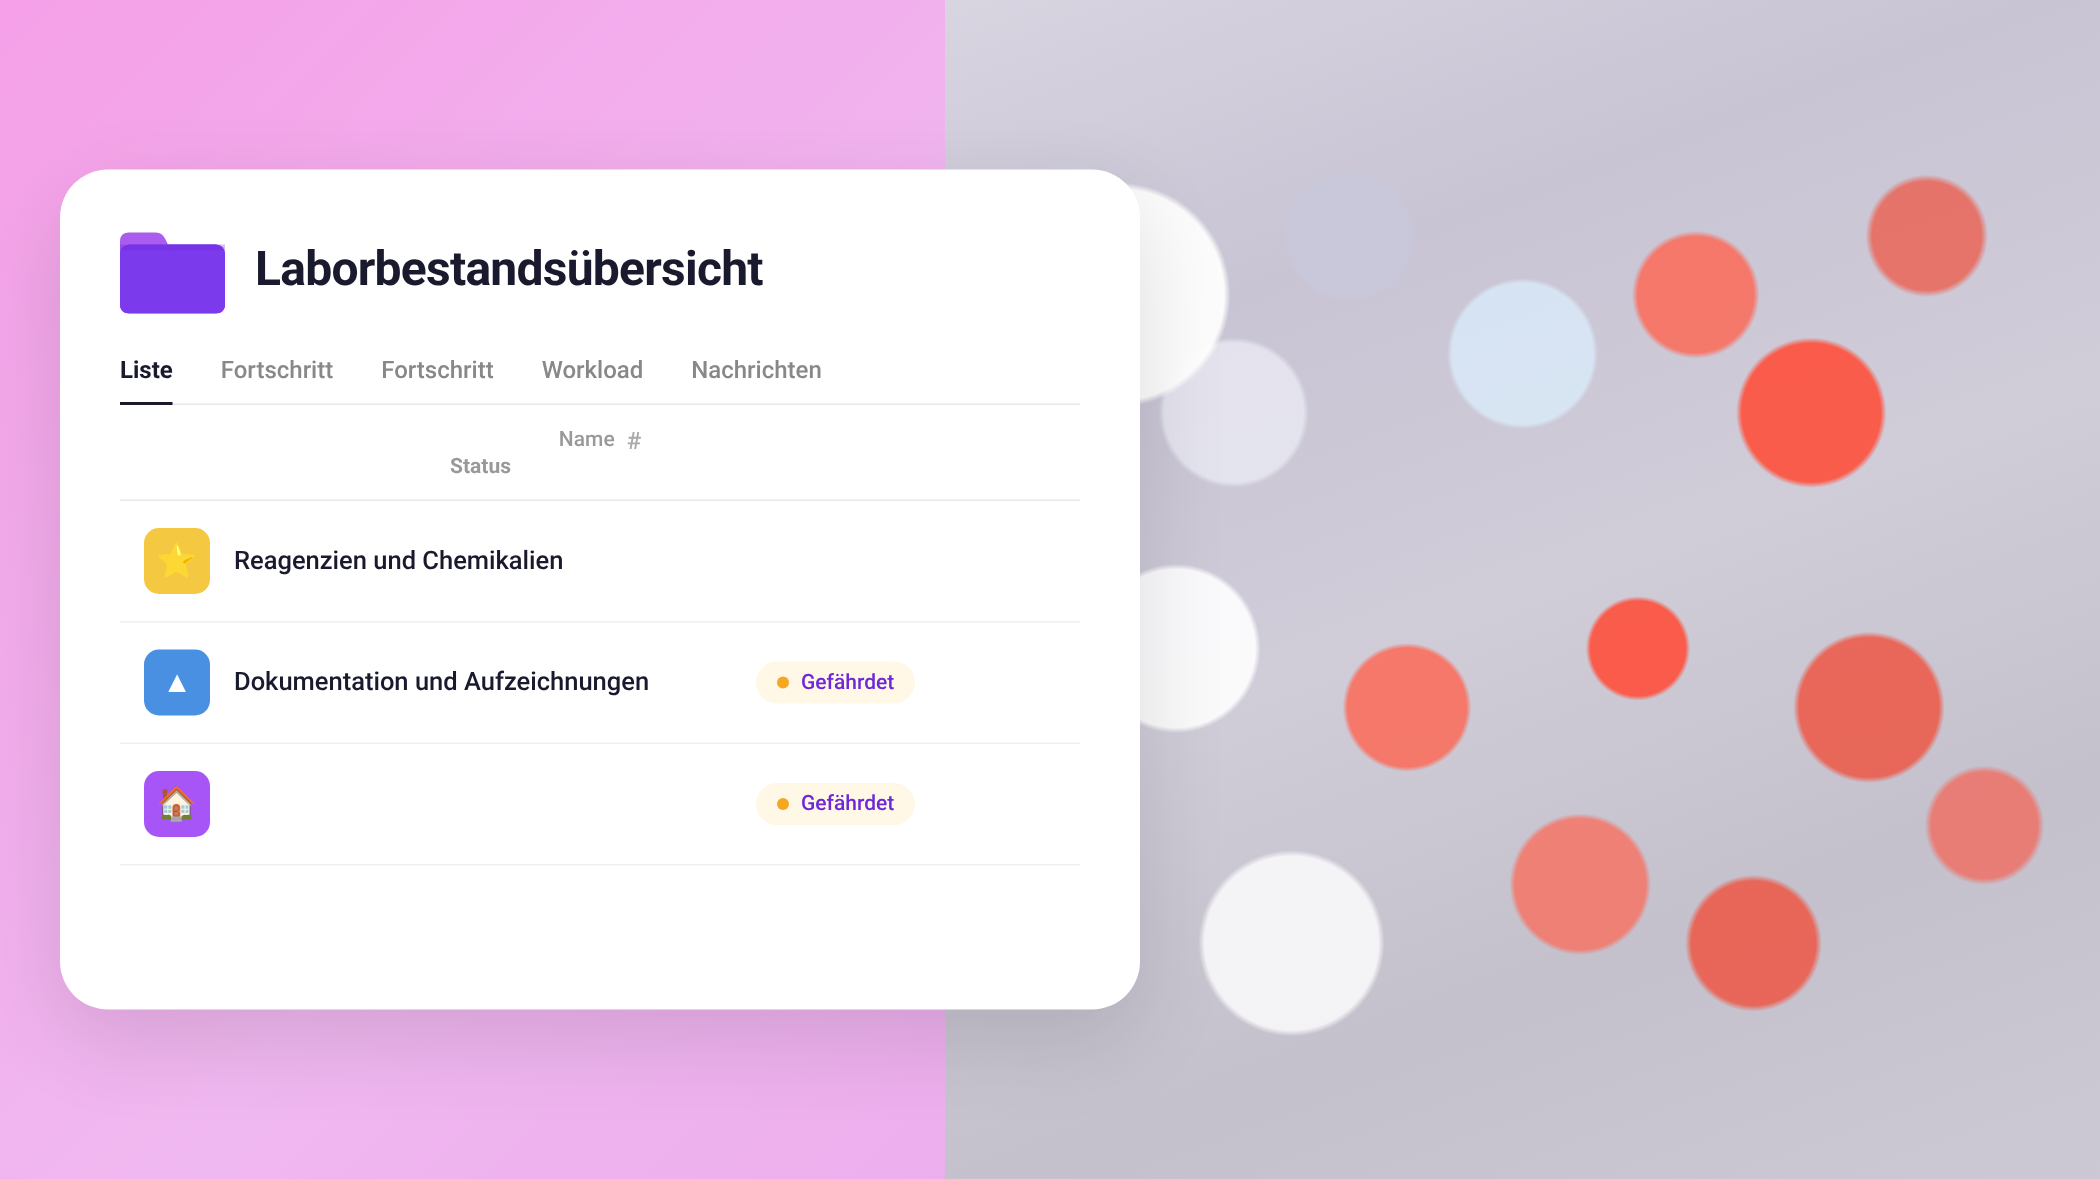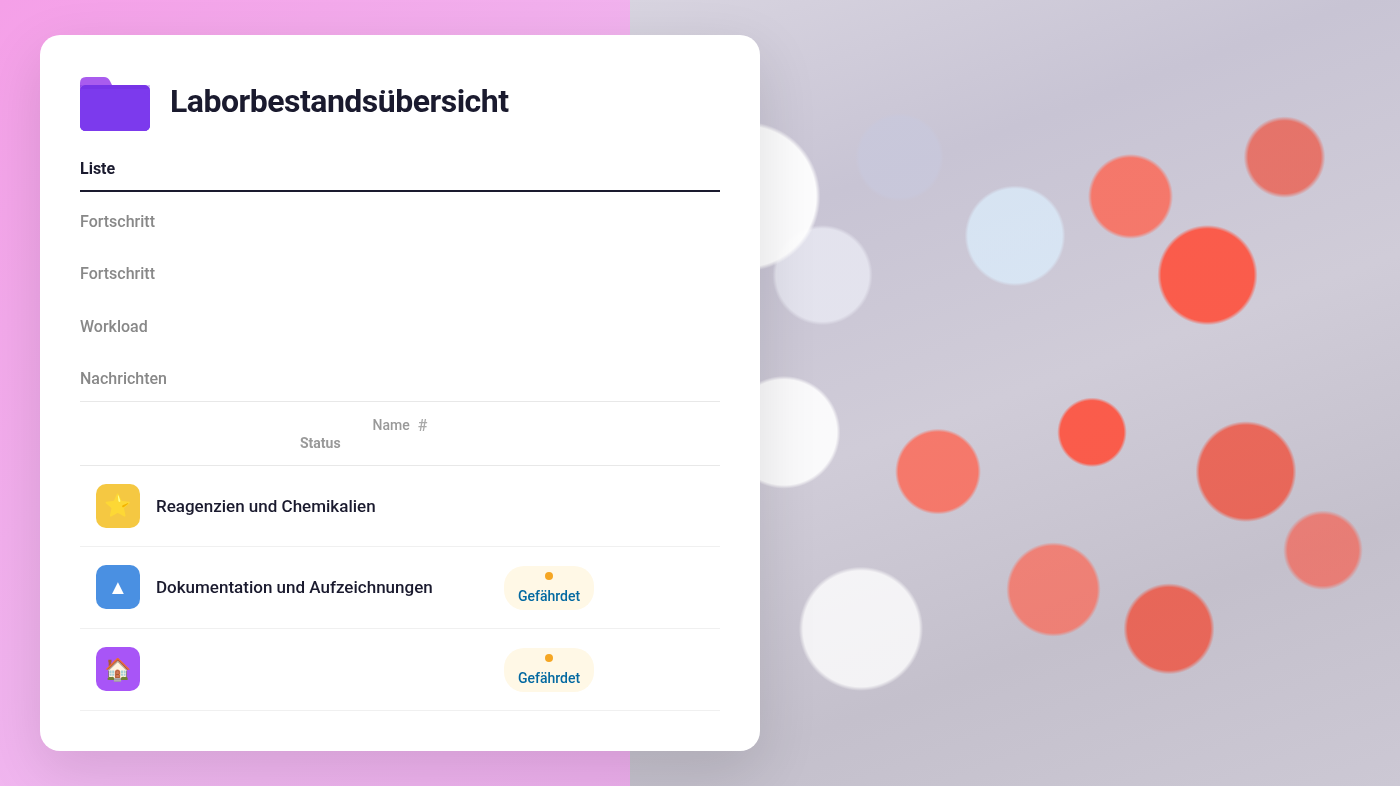--- a/index.html
+++ b/index.html
@@ -16,21 +16,21 @@
       align-items: center;
       justify-content: flex-start;
       padding: 40px;
       font-family: -apple-system, BlinkMacSystemFont, 'Segoe UI', Roboto, sans-serif;
       overflow: hidden;
       position: relative;
     }
 
     .card {
       background: #ffffff;
-      border-radius: 20px;
+      border-radius: 32px;
       padding: 36px 40px 40px 40px;
       width: 720px;
       min-height: 560px;
       position: relative;
       z-index: 1;
       box-shadow: 0 20px 60px rgba(0,0,0,0.12);
     }
 
     .card-header {
       display: flex;
@@ -53,25 +53,24 @@
 
     .card-title {
       font-size: 32px;
       font-weight: 700;
       color: #1a1a2e;
       letter-spacing: -0.5px;
     }
 
     .tabs {
       display: flex;
-      gap: 21px;
+      gap: 32px;
       border-bottom: 1.5px solid #e8e8e8;
       margin-bottom: 0;
       padding-bottom: 0;
-      flex-direction: column;
     }
 
     .tab {
       font-size: 16px;
       font-weight: 500;
       color: #888;
       padding-bottom: 12px;
       cursor: pointer;
       border-bottom: 2.5px solid transparent;
       margin-bottom: -1.5px;
@@ -173,22 +172,21 @@
       font-weight: 500;
     }
 
     .status-green {
       background: #e8f8ee;
       color: #2d9a4e;
     }
 
     .status-yellow {
       background: #fff8e6;
-      color: #0369a1;
-      flex-direction: column;
+      color: #6d28d9;
     }
 
     .status-dot {
       width: 8px;
       height: 8px;
       border-radius: 50%;
       display: inline-block;
       flex-shrink: 0;
     }
 

